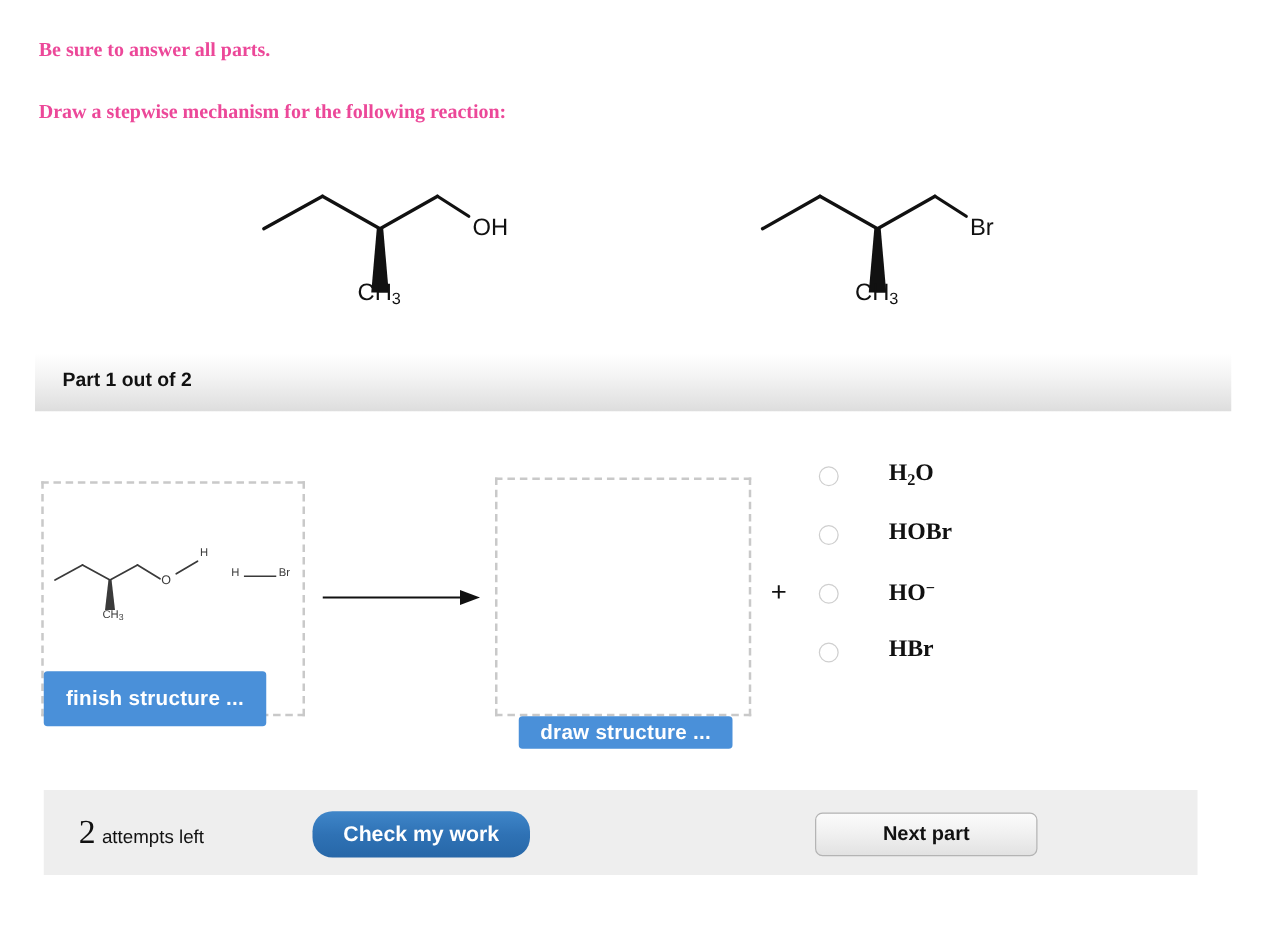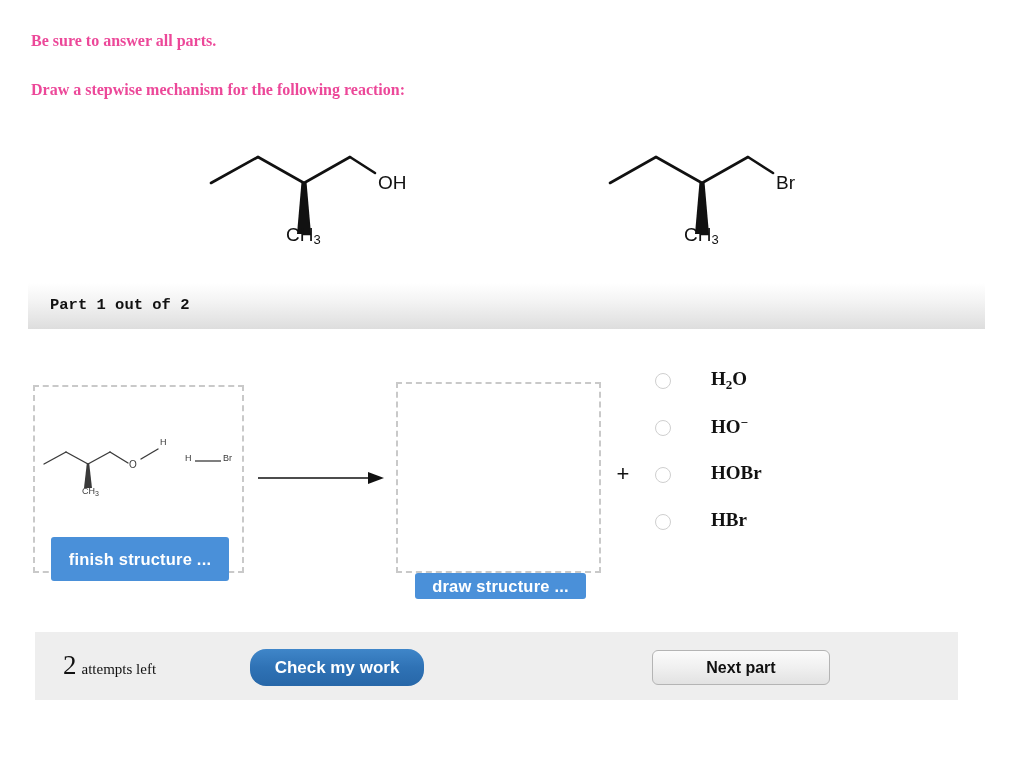--- a/index.html
+++ b/index.html
@@ -46,21 +46,21 @@
     left: 28px;
     top: 283px;
     width: 957px;
     height: 46px;
     background: linear-gradient(to bottom, #ffffff 0%, #f4f4f4 38%, #e2e2e2 88%, #dddddd 100%);
   }
   #part-banner .txt {
     position: absolute;
     left: 22px;
     top: 13px;
-    font-family: Liberation Mono, monospace;
+    font-family: Liberation Sans, sans-serif;
     font-weight: bold;
     font-size: 15.5px;
     color: #111111;
     white-space: nowrap;
   }
 
   
   #answer-area { left: 0; top: 355px; width: 1024px; height: 240px; }
 
   .draw-box {
@@ -81,21 +81,21 @@
     font-size: 16.5px;
     letter-spacing: 0.2px;
     text-align: center;
     border: none;
     border-radius: 3px;
     padding: 0;
     cursor: pointer;
     white-space: nowrap;
     line-height: 26px;
   }
-  #btn-finish { left: 16px; top: 150px; width: 178px; height: 44px; }
+  #btn-finish { left: 0; top: 150px; width: 178px; height: 44px; }
   #btn-draw   { left: 17px; top: 153px; width: 171px; height: 26px; margin-top: 36px; }
 
   
   #mid-arrow { left: 258px; top: 468px; }
 
   
   #plus-sign {
     left: 615px;
     top: 466px;
     width: 16px;
@@ -152,21 +152,21 @@
     top: 18px;
     white-space: nowrap;
     color: #111111;
   }
   #attempts .count {
     font-family: "Liberation Serif", serif;
     font-size: 27px;
     font-weight: normal;
   }
   #attempts .lbl {
-    font-family: Liberation Serif, serif;
+    font-family: Liberation Sans, sans-serif;
     font-size: 15px;
     margin-left: 5px;
   }
   #btn-check {
     position: absolute;
     left: 215px;
     top: 17px;
     width: 174px;
     height: 37px;
     background: linear-gradient(to bottom, #3f86c9 0%, #2f72b5 50%, #2767a8 100%);
@@ -303,26 +303,26 @@
 <div class="abs" id="options">
 
 
   <div class="option-row">
     <div class="radio"></div>
     <div class="option-label">H<sub>2</sub>O</div>
   </div>
 
   <div class="option-row">
     <div class="radio"></div>
-    <div class="option-label">HO<sup>−</sup></div>
+    <div class="option-label">HOBr</div>
   </div>
 
   <div class="option-row">
     <div class="radio"></div>
-    <div class="option-label">HOBr</div>
+    <div class="option-label">HO<sup>−</sup></div>
   </div>
 
   <div class="option-row">
     <div class="radio"></div>
     <div class="option-label">HBr</div>
   </div>
 </div>
 
 <div class="abs" id="footer">
   <div id="attempts">

